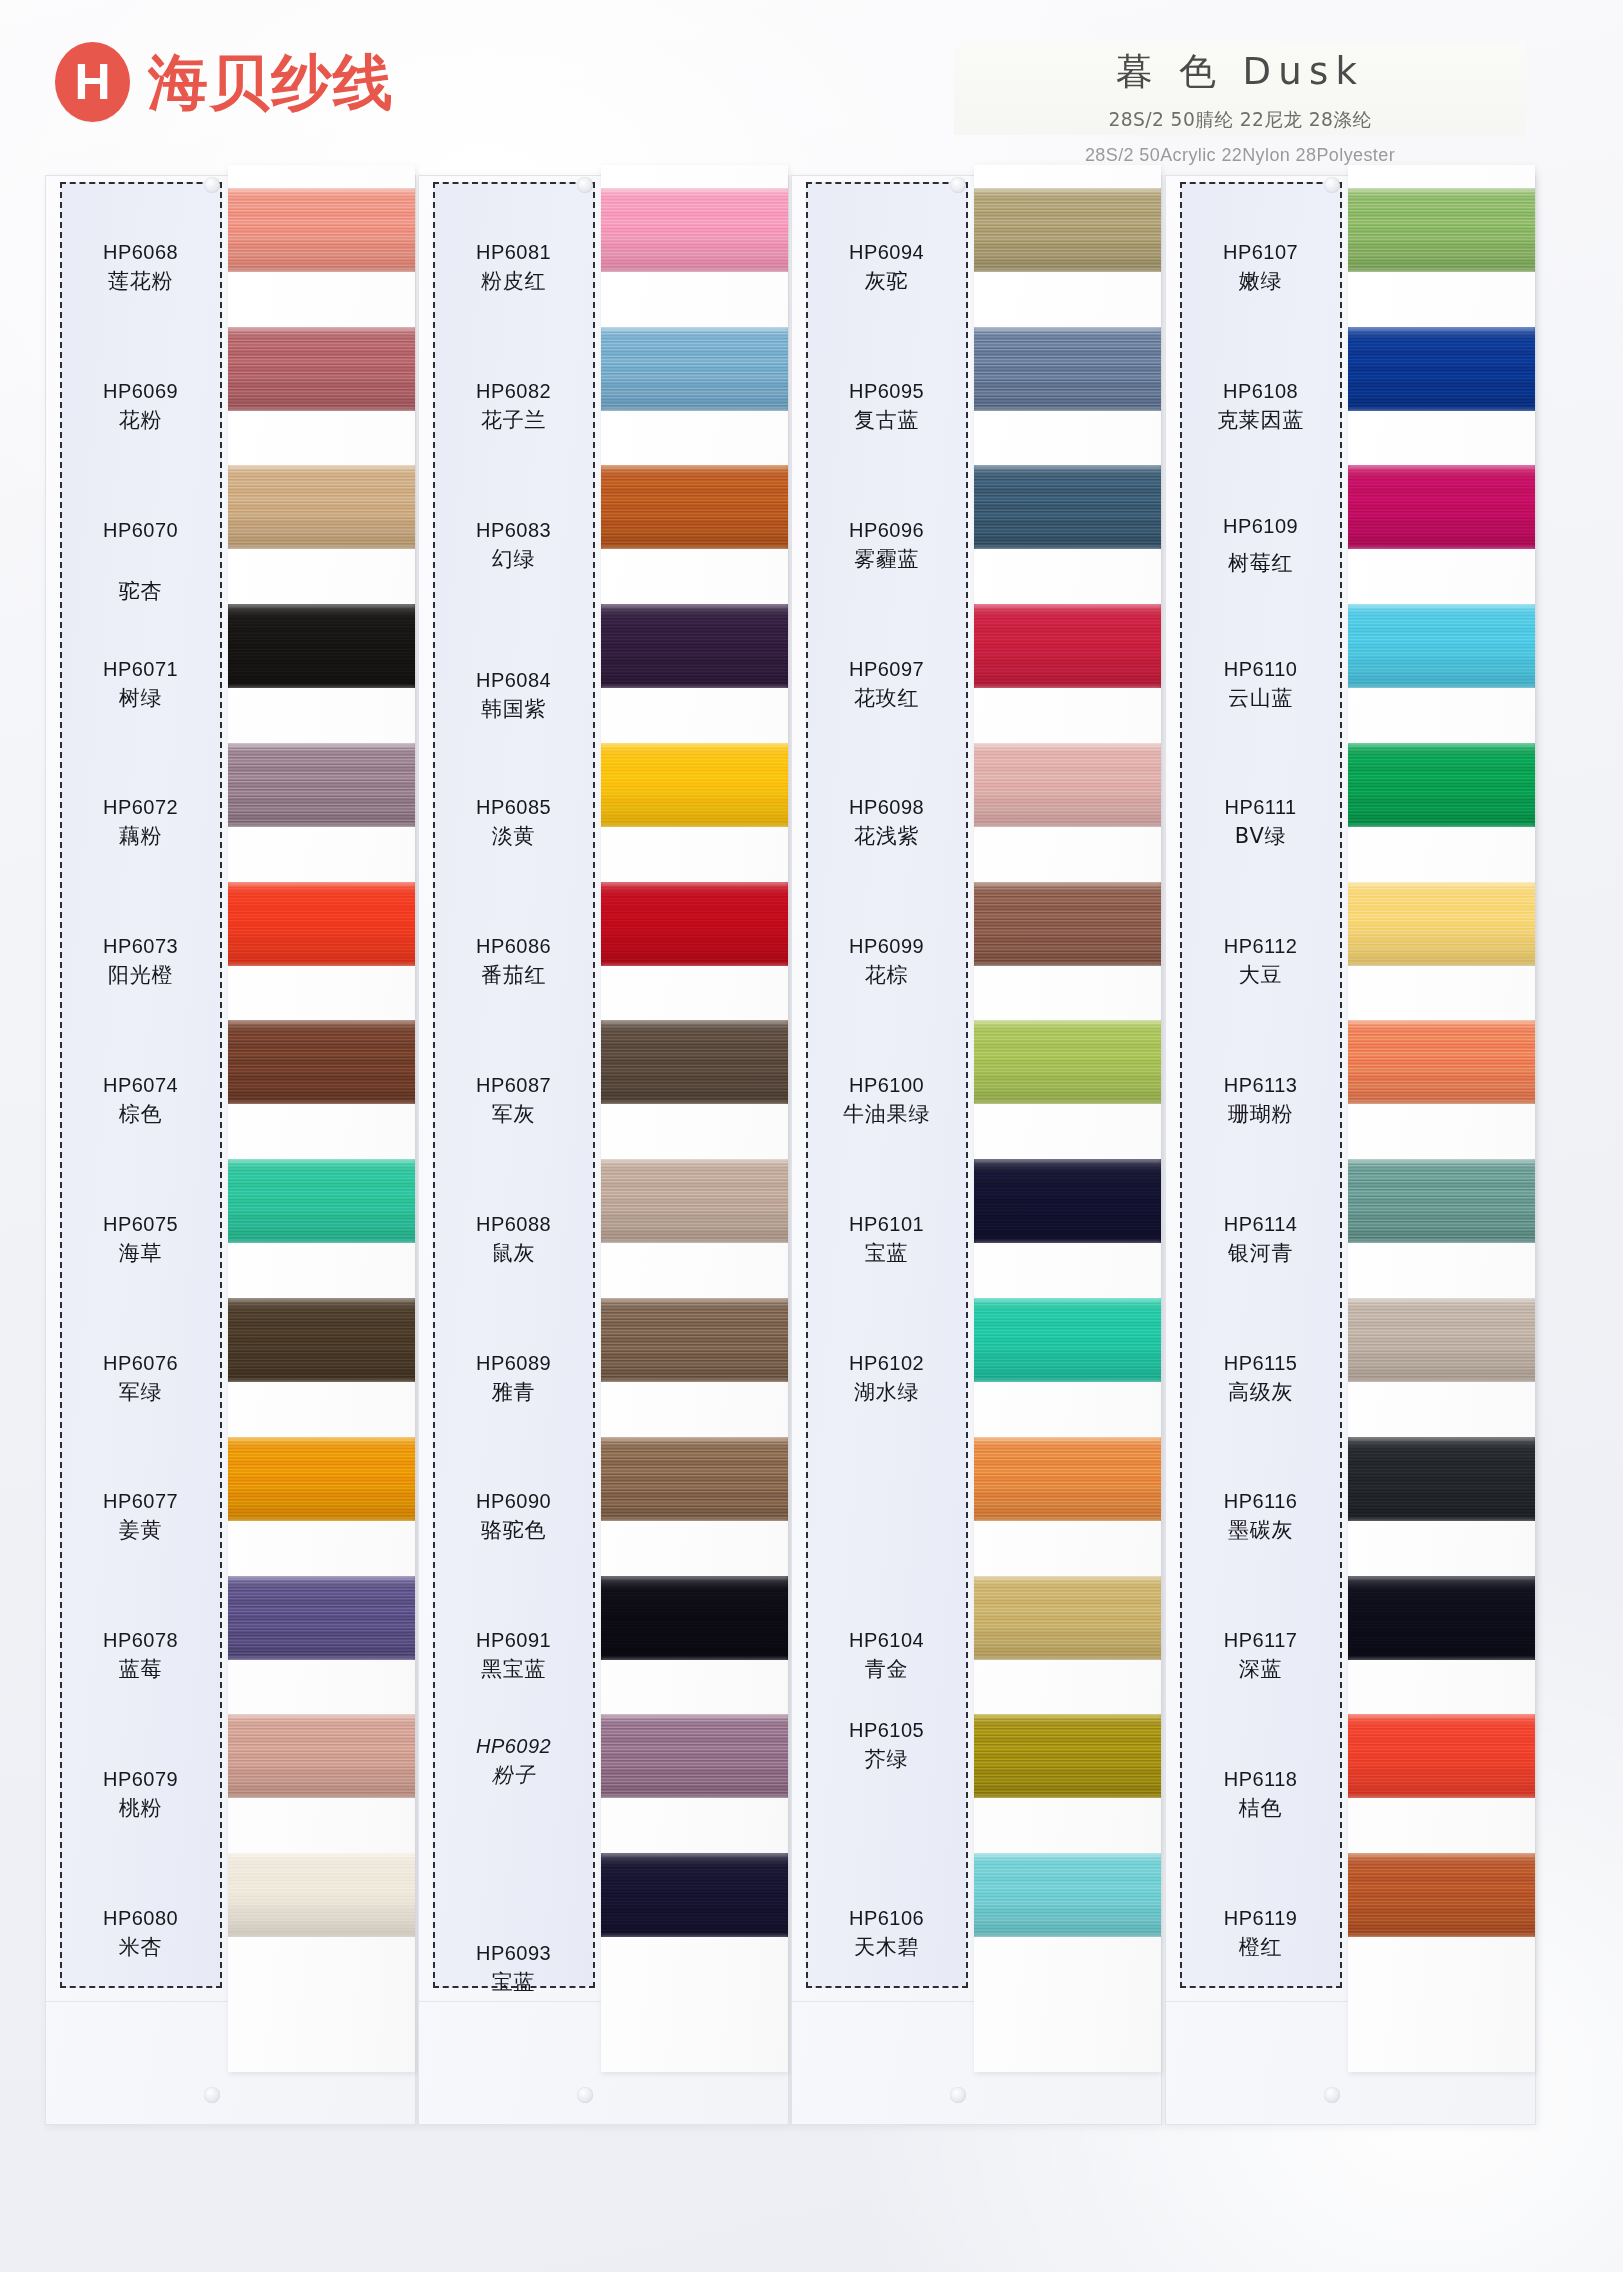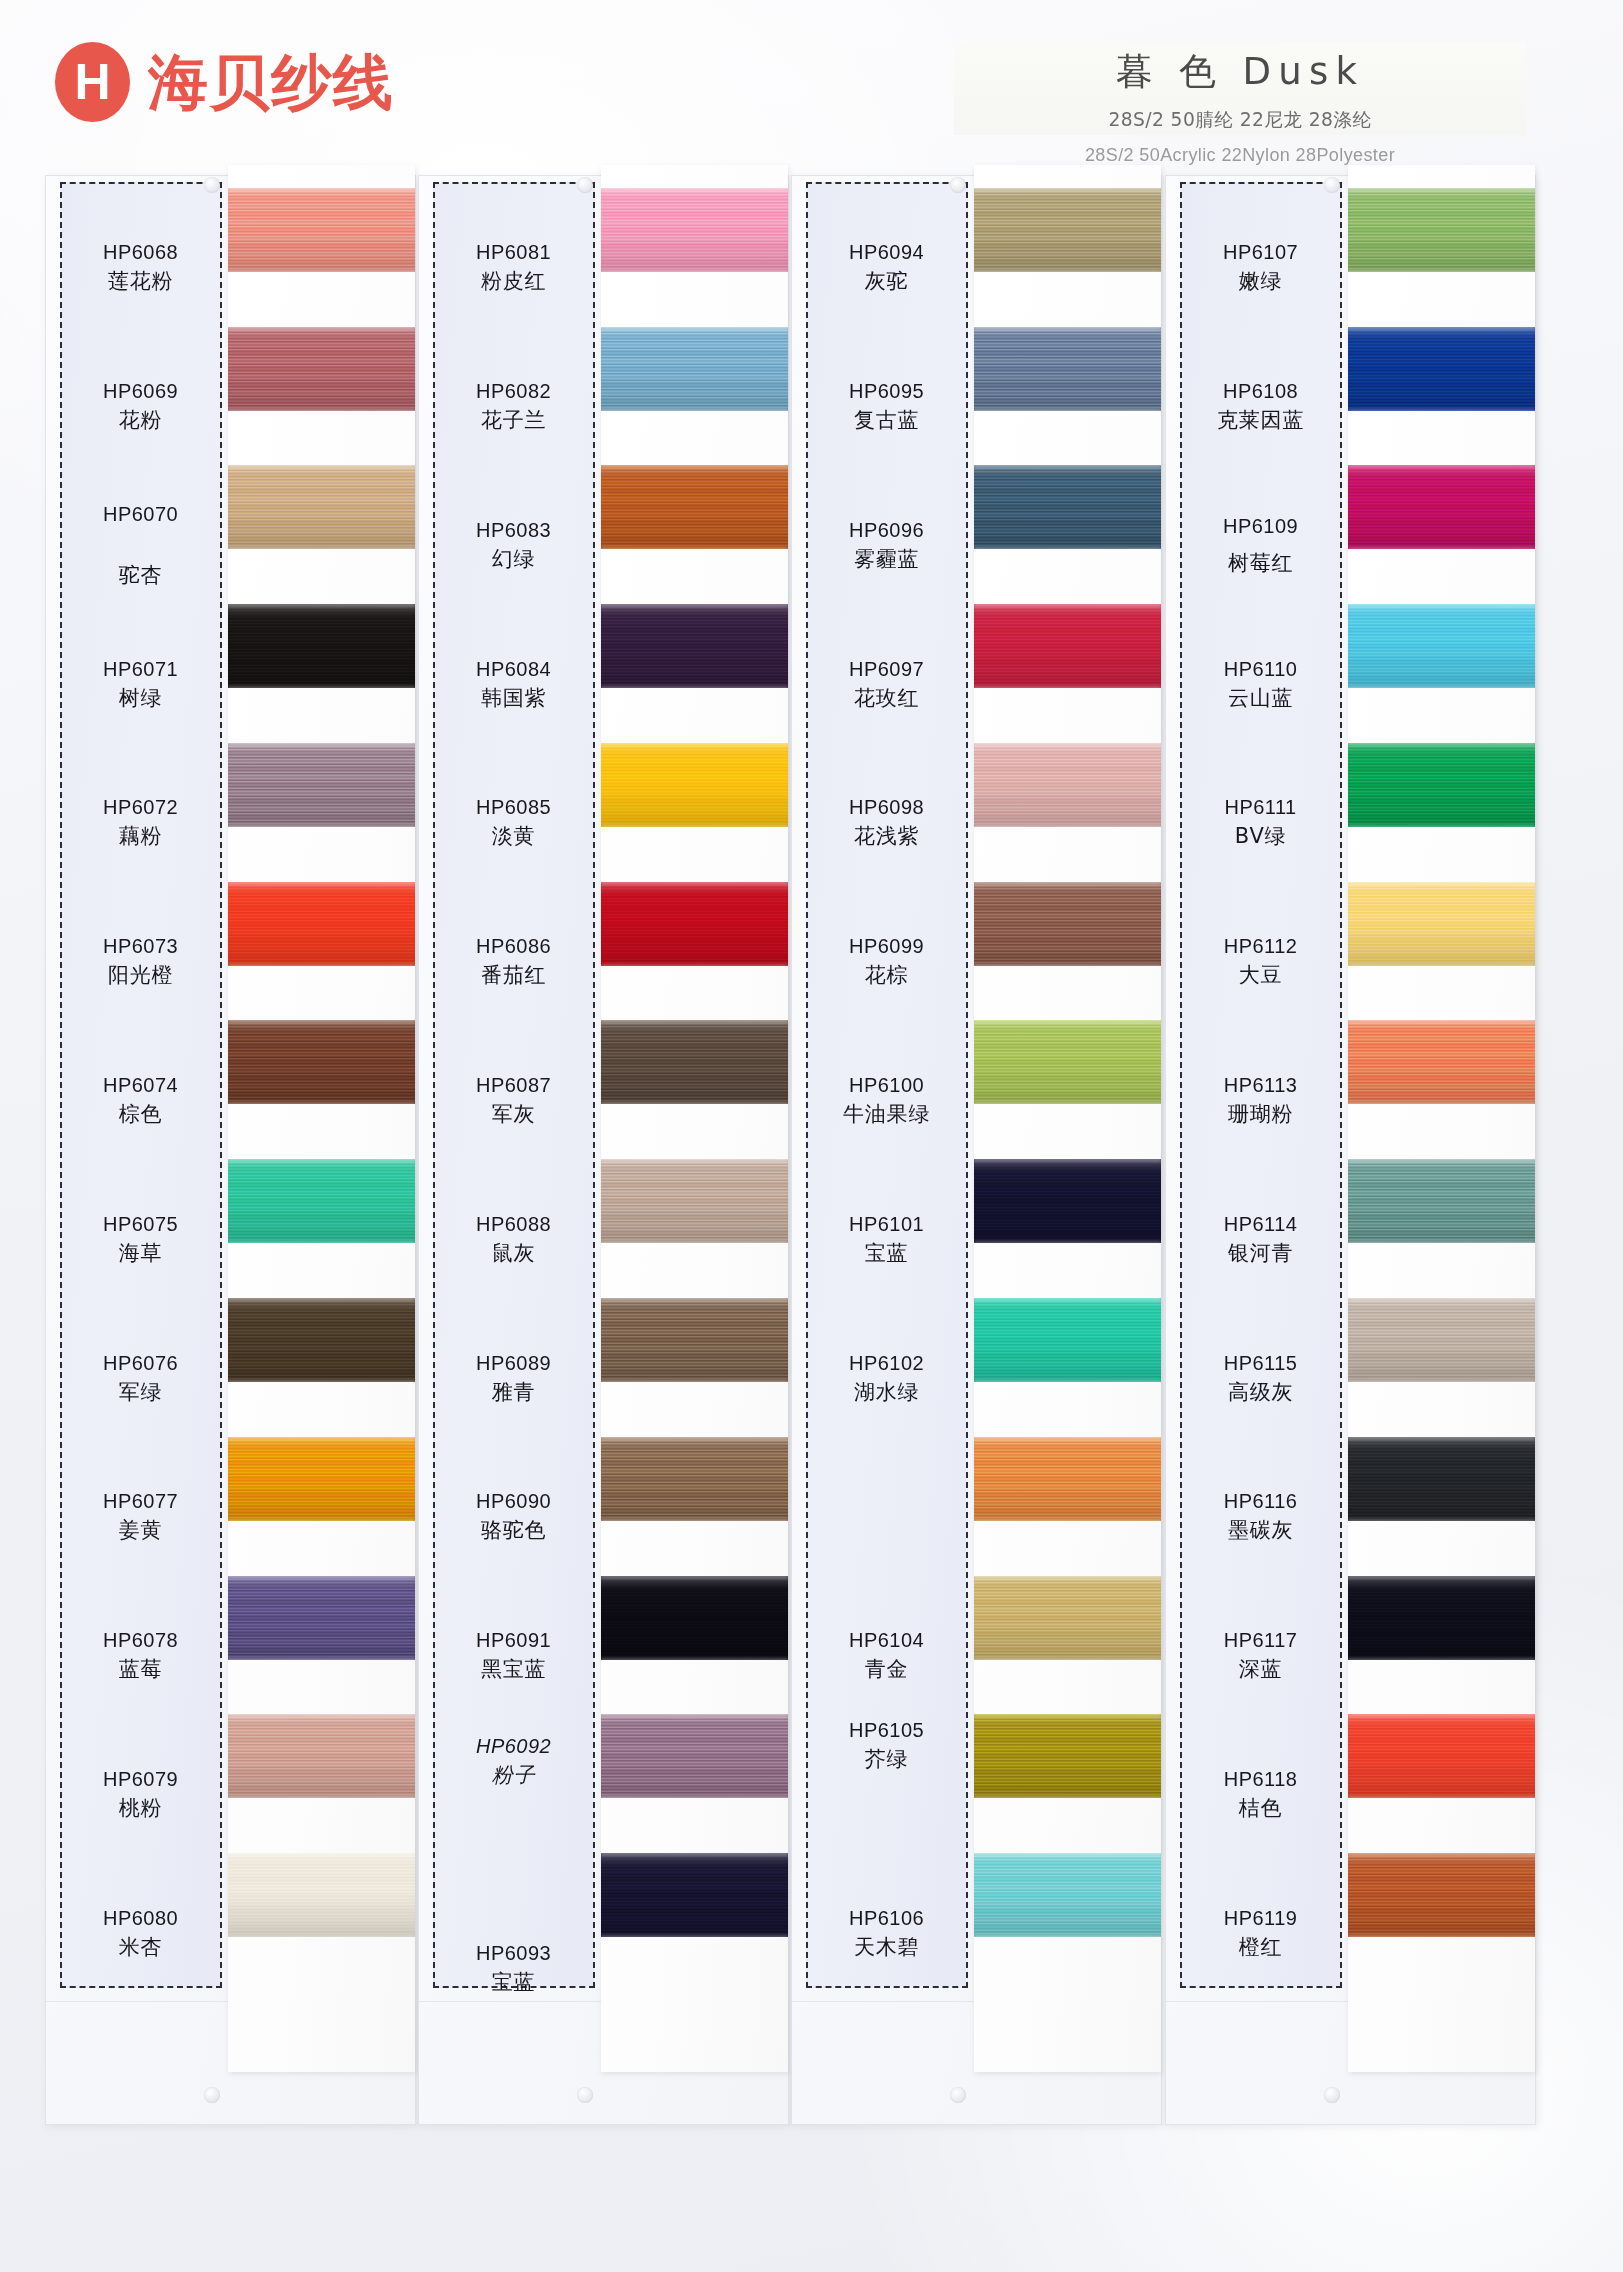--- a/index.html
+++ b/index.html
@@ -160,21 +160,21 @@
       <div class="label-strip"></div>
       <div class="labels">
         <div class="label" style="top: 16px;">
           <div class="lbl-code">HP6068</div>
           <div class="lbl-name">莲花粉</div>
         </div>
         <div class="label" style="top: 155px;">
           <div class="lbl-code">HP6069</div>
           <div class="lbl-name">花粉</div>
         </div>
-        <div class="label" style="top: 294px; gap: 32px;">
+        <div class="label" style="top: 310px; gap: 32px;">
           <div class="lbl-code">HP6070</div>
           <div class="lbl-name">驼杏</div>
         </div>
         <div class="label" style="top: 433px;">
           <div class="lbl-code">HP6071</div>
           <div class="lbl-name">树绿</div>
         </div>
         <div class="label" style="top: 571px;">
           <div class="lbl-code">HP6072</div>
           <div class="lbl-name">藕粉</div>
@@ -306,21 +306,21 @@
           <div class="lbl-name">粉皮红</div>
         </div>
         <div class="label" style="top: 155px;">
           <div class="lbl-code">HP6082</div>
           <div class="lbl-name">花子兰</div>
         </div>
         <div class="label" style="top: 294px;">
           <div class="lbl-code">HP6083</div>
           <div class="lbl-name">幻绿</div>
         </div>
-        <div class="label" style="top: 433px;">
+        <div class="label" style="top: 444px;">
           <div class="lbl-code">HP6084</div>
           <div class="lbl-name">韩国紫</div>
         </div>
         <div class="label" style="top: 571px;">
           <div class="lbl-code">HP6085</div>
           <div class="lbl-name">淡黄</div>
         </div>
         <div class="label" style="top: 710px;">
           <div class="lbl-code">HP6086</div>
           <div class="lbl-name">番茄红</div>

